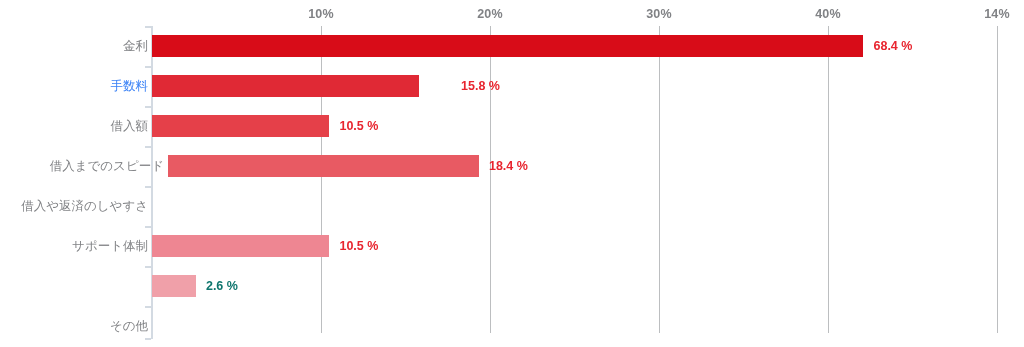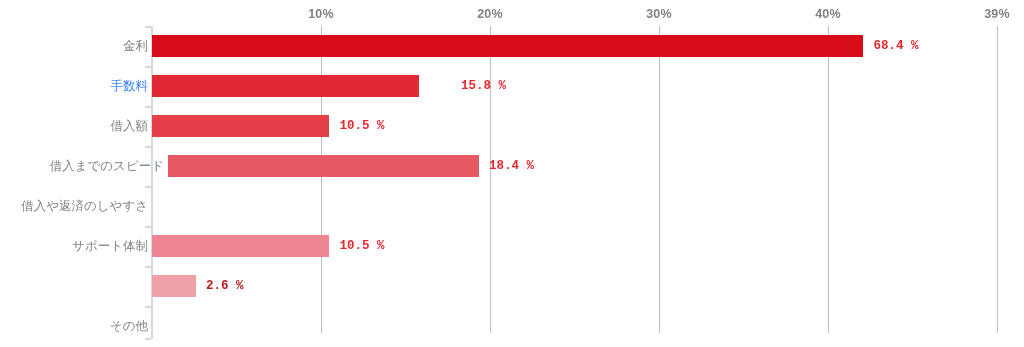--- a/index.html
+++ b/index.html
@@ -65,21 +65,20 @@
     height: 2px;
     background: #d3dae2;
   }
 
   
   .row {
     position: absolute;
     left: 0;
     height: 40px;
     width: 1024px;
-    font-family: Liberation Mono, monospace;
   }
   .cat-label {
     position: absolute;
     right: 876px; 
     top: 50%;
     transform: translateY(-50%);
     font-size: 12.5px;
     color: #808285;
     white-space: nowrap;
     text-align: right;
@@ -104,21 +103,21 @@
 </head>
 <body>
 
 <div id="chart-root" style="background: rgb(255, 255, 255);">
   <div class="plot-area">
 
     <div class="x-tick-label" style="left: 321px; color: rgb(128, 130, 133);">10%</div>
     <div class="x-tick-label" style="left: 490px; color: rgb(128, 130, 133);">20%</div>
     <div class="x-tick-label" style="left: 659px; color: rgb(128, 130, 133);">30%</div>
     <div class="x-tick-label" style="left: 828px; color: rgb(128, 130, 133);">40%</div>
-    <div class="x-tick-label" style="left: 997px; color: rgb(128, 130, 133);">39%</div>
+    <div class="x-tick-label" style="left: 997px; color: rgb(128, 130, 133);">14%</div>
 
     <div class="gridline" style="left: 321px; background: rgb(188, 190, 192);"></div>
     <div class="gridline" style="left: 490px; background: rgb(188, 190, 192);"></div>
     <div class="gridline" style="left: 659px; background: rgb(188, 190, 192);"></div>
     <div class="gridline" style="left: 828px; background: rgb(188, 190, 192);"></div>
     <div class="gridline" style="left: 997px; background: rgb(188, 190, 192);"></div>
 
     <div class="y-axis-line" style="background: rgb(211, 218, 226);"></div>
     <div class="y-tick" style="top: 26px; background: rgb(211, 218, 226);"></div>
     <div class="y-tick" style="top: 66px; background: rgb(211, 218, 226);"></div>
@@ -155,21 +154,21 @@
 
       <div class="value-label" style="left: 162px; color: rgb(232, 37, 47);"></div>
     </div>
     <div class="row" style="top:226px;">
       <div class="cat-label" style="color: rgb(128, 130, 133);">サポート体制</div>
       <div class="bar" style="width: 177.45px; background: rgb(238, 134, 146);"></div>
       <div class="value-label" style="left: 339.45px; color: rgb(232, 37, 47);">10.5 %</div>
     </div>
     <div class="row" style="top:266px;">
       <div class="bar" style="width: 43.94px; background: rgb(240, 160, 169);"></div>
-      <div class="value-label" style="left: 205.94px; color: #b91c1c;">2.6 %</div>
+      <div class="value-label" style="left: 205.94px; color: #0f766e;">2.6 %</div>
     </div>
     <div class="row" style="top:306px;">
       <div class="cat-label" style="color: rgb(128, 130, 133);">その他</div>
 
       <div class="value-label" style="left: 162px; color: rgb(232, 37, 47);"></div>
     </div>
 
   </div>
 </div>
 

